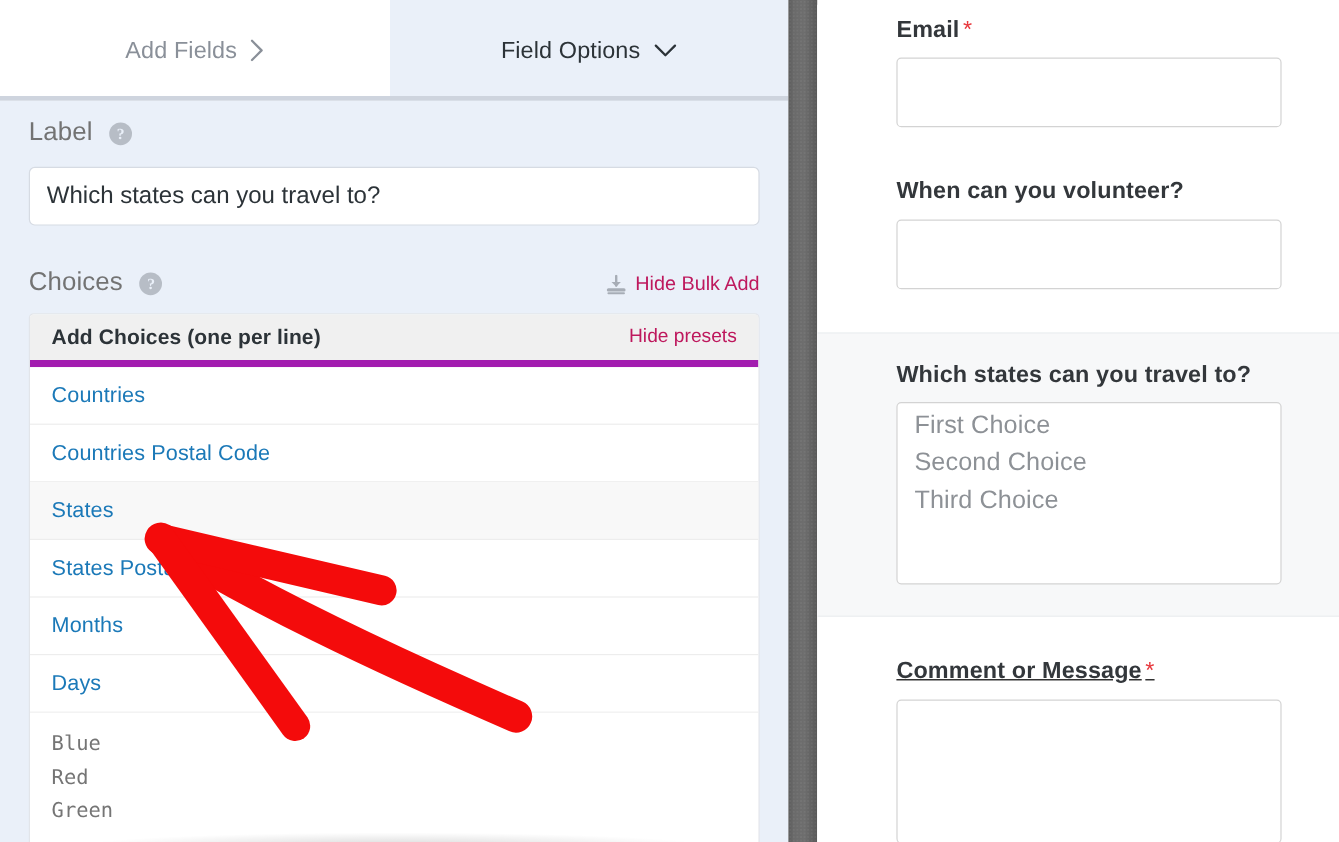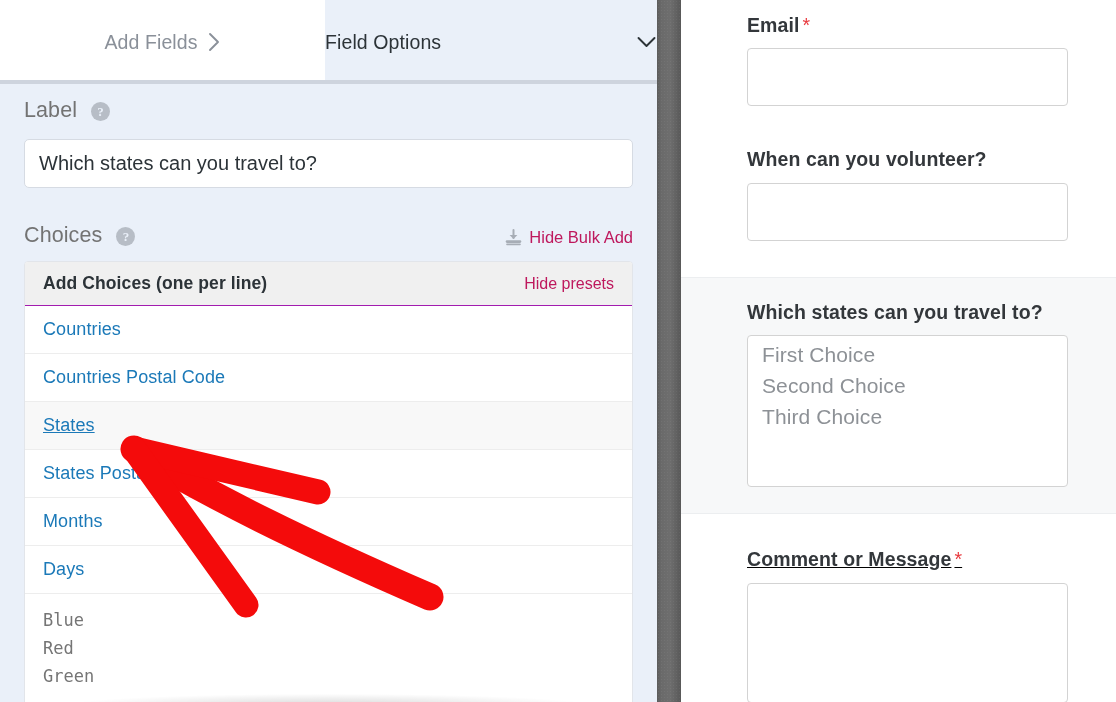--- a/index.html
+++ b/index.html
@@ -37,21 +37,20 @@
     letter-spacing:.1px;
     cursor:pointer;
     background:#ffffff;
     color:#8a9099;
     user-select:none;
   }
   .tab.active {
     flex:1 1 auto;
     background:#eaf0f9;
     color:#2c3338;
-    justify-content:space-between;
   }
   .tab .chev { display:inline-block; line-height:0; }
   .tab .chev svg { display:block; }
   .tabs-underline {
     position:absolute; left:0; right:0; bottom:0;
     height:4px; background:#ced4de;
   }
 
   
   .panel-body {
@@ -112,21 +111,21 @@
     width:calc(100% - 48px);
     border:1px solid #e2e5ea;
     border-radius:4px 4px 0 0;
     background:#ffffff;
     overflow:hidden;
   }
   .bulk-bar {
     display:flex; align-items:center;
     height:44px;
     background:#f0f0f0;
-    border-bottom:1px solid #a21caf;
+    border-bottom:6px solid #a21caf;
     padding:0 18px;
   }
   .bulk-bar .bulk-title {
     font-size:17.5px; font-weight:bold; color:#2c3338;
     letter-spacing:.1px;
   }
   .bulk-bar .spacer { flex:1; }
   .bulk-bar .presets-toggle {
     font-size:16px; color:#be185d; cursor:pointer;
   }
@@ -139,21 +138,21 @@
     border-bottom:1px solid #ededed;
     cursor:pointer;
   }
   .preset-row.hovered { background:#f8f8f8; }
   .preset-row a {
     font-size:18px;
     color:#1b79b8;
     text-decoration:none;
     letter-spacing:.1px;
   }
-  .preset-row.hovered a { text-decoration:underline; }
+  .preset-row.hovered a { }
 
   .bulk-textarea {
     display:block;
     width:100%;
     height:120px;
     border:0;
     outline:none;
     resize:none;
     padding:12px 18px 0 18px;
     background:#ffffff;

